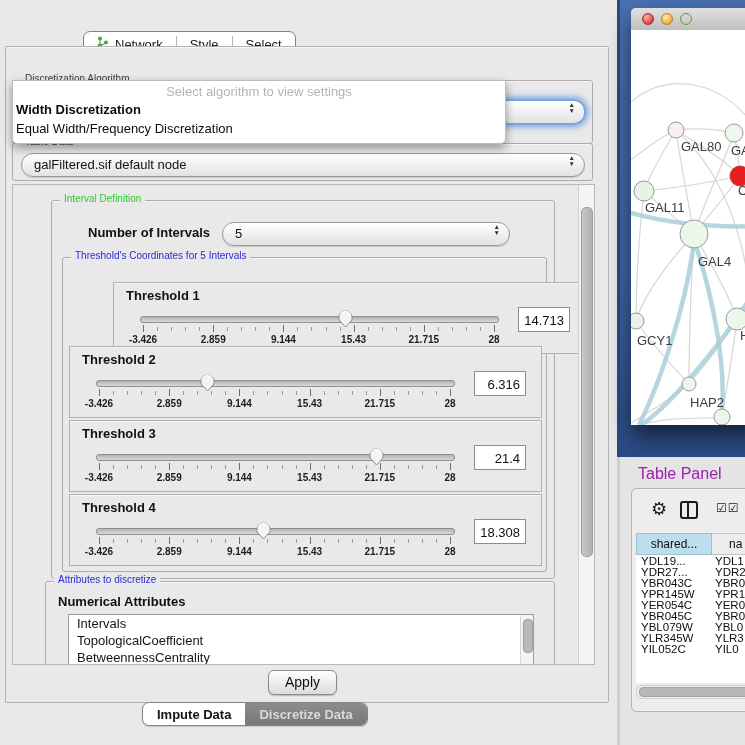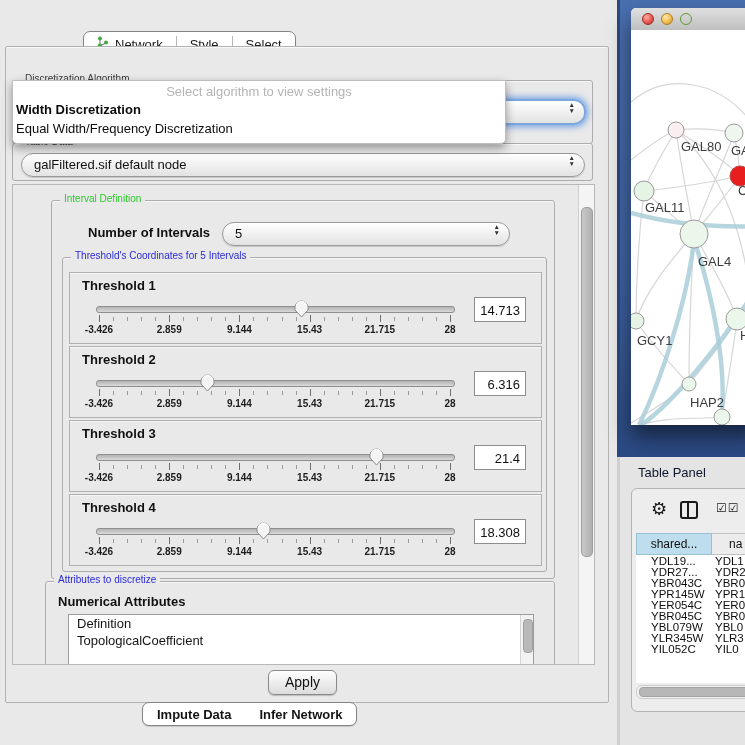--- a/index.html
+++ b/index.html
@@ -78,35 +78,35 @@
   .desktop{position:absolute;left:0;top:0;width:128px;height:457px;background:linear-gradient(180deg,#4a70b0 0%,#3f65a4 60%,#2b4a84 100%);border-left:3px solid #2a4a82;box-sizing:border-box;}
   .net-window{position:absolute;left:11px;top:8px;width:130px;height:417px;background:#fff;border-radius:5px 0 0 0;box-shadow:0 12px 22px rgba(0,0,0,.55);overflow:hidden;}
   .net-titlebar{position:absolute;left:0;top:0;width:100%;height:22px;background:linear-gradient(#e0e0e0,#bfbfbf);border-bottom:1px solid #8e8e8e;border-radius:5px 0 0 0;}
   .light{position:absolute;top:5px;width:12px;height:12px;border-radius:50%;}
   .light.red{left:11px;background:radial-gradient(circle at 35% 30%,#ffb0a8,#e85a50 55%,#a8302b);border:1px solid #9c2d26;box-sizing:border-box;}
   .light.yellow{left:30px;background:radial-gradient(circle at 35% 30%,#ffe9af,#f4bd4e 55%,#c08c2a);border:1px solid #b08028;box-sizing:border-box;}
   .light.green{left:49px;background:radial-gradient(circle at 35% 30%,#d7f5ae,#93d355 55%,#5d9c2e;);border:1px solid #5d9c2e;box-sizing:border-box;}
   .net-canvas{position:absolute;left:0;top:22px;width:130px;height:395px;background:#fff;}
 
   .tp-area{position:absolute;left:0;top:457px;width:128px;height:288px;background:#e4e4e4;border-left:3px solid #cfcfcf;box-sizing:border-box;}
-  .tp-title{position:absolute;left:18px;top:8px;font-size:13px;color:#0f172a;white-space:nowrap;}
+  .tp-title{position:absolute;left:18px;top:8px;font-size:16px;color:#a21caf;white-space:nowrap;}
   .tp-card{position:absolute;left:11px;top:31px;width:130px;height:222px;background:#ededed;border:1px solid #b3b3b3;border-radius:6px;}
   .tp-toolbar{position:absolute;left:0;top:0;width:100%;height:40px;}
   .gear-ic{position:absolute;left:19px;top:9px;font-size:18px;color:#1a1a1a;}
   .cols-ic{position:absolute;left:48px;top:12px;width:14px;height:14px;border:2px solid #1a1a1a;border-radius:3px;}
   .cols-ic::after{content:"";position:absolute;left:5px;top:0;width:2px;height:14px;background:#1a1a1a;}
   .checks-ic{position:absolute;left:84px;top:12px;font-size:12px;color:#222;letter-spacing:1px;white-space:nowrap;}
   .tp-table{position:absolute;left:4px;top:44px;right:-2px;bottom:28px;overflow:hidden;background:#fff;}
   .tp-header{display:flex;height:22px;}
   .tp-hcell{box-sizing:border-box;font-size:12px;color:#101010;text-align:center;line-height:21px;white-space:nowrap;overflow:hidden;}
   .tp-hcell.c1{width:76px;background:#bfdeed;border:1px solid #98c0d4;}
   .tp-hcell.c2{flex:1;background:#ececec;border:1px solid #c2c2c2;border-left:none;text-align:left;padding-left:17px;}
   .tp-row{display:flex;height:11px;font-size:11.5px;color:#0d0d0d;}
   .tp-cell{white-space:nowrap;overflow:hidden;}
-  .tp-cell.c1{width:76px;padding-left:15px;box-sizing:border-box;}
+  .tp-cell.c1{width:76px;padding-left:5px;box-sizing:border-box;}
   .tp-cell.c2{flex:1;padding-left:3px;}
   .hscroll{position:absolute;left:4px;right:2px;bottom:12px;height:12px;background:#f1f1f1;border:1px solid #cccccc;border-radius:6px;}
   .hthumb{position:absolute;left:2px;top:1px;height:8px;width:96%;border-radius:4px;background:#b7b7b7;border:1px solid #a2a2a2;}
 </style>
 </head>
 <body>
 
 <div id="root">
 
   <div id="control-panel">
@@ -173,21 +173,21 @@
           <span class="ctext">5</span>
           <div class="spin">
               <span>▲</span>
               <span>▼</span>
             </div>
         </div>
 
         <div class="group" style="left:10px;top:56px;width:483px;height:313px;">
           <span class="gtitle blue">Threshold's Coordinates for 5 Intervals</span>
           <div id="threshold-list">
-              <div class="threshold-panel" style="top: 14px;">
+              <div class="threshold-panel" style="top: 24px; margin-left: 44px;">
                 <div class="th-header">Threshold 1</div>
                 <div class="slider-wrap">
                   <div class="track"></div>
                   <div class="tick major" style="left: 3px;"></div>
                   <div class="tick minor" style="left: 17.04px;"></div>
                   <div class="tick minor" style="left: 31.08px;"></div>
                   <div class="tick minor" style="left: 45.12px;"></div>
                   <div class="tick minor" style="left: 59.16px;"></div>
                   <div class="tick major" style="left: 73.2px;"></div>
                   <div class="tick minor" style="left: 87.24px;"></div>
@@ -354,42 +354,43 @@
               </div>
             </div>
         </div>
       </div>
 
       <div class="group" style="left:32px;top:396px;width:508px;height:240px;">
         <span class="gtitle blue">Attributes to discretize</span>
         <span class="attr-label">Numerical Attributes</span>
         <div class="attr-list">
           <div id="attr-items">
-              <div class="attr-item">Definition</div>
+              <div class="attr-item">Intervals</div>
               <div class="attr-item">TopologicalCoefficient</div>
+              <div class="attr-item">BetweennessCentrality</div>
             </div>
           <div class="lscroll">
               <div class="lthumb"></div>
             </div>
         </div>
       </div>
 
       <div class="vscroll">
         <div class="vthumb" style="top:22px;height:348px;"></div>
       </div>
     </div>
 
     <div class="apply-btn">Apply</div>
 
     <div class="bottom-tabs">
       <div class="btab">
           <span>Impute Data</span>
         </div>
-      <div class="btab">
-          <span>Infer Network</span>
+      <div class="btab sel">
+          <span>Discretize Data</span>
         </div>
     </div>
   </div>
 
   <div id="rightside">
     <div class="desktop">
       <div class="net-window">
         <div class="net-titlebar">
           <span class="light red"></span>
           <span class="light yellow"></span>

